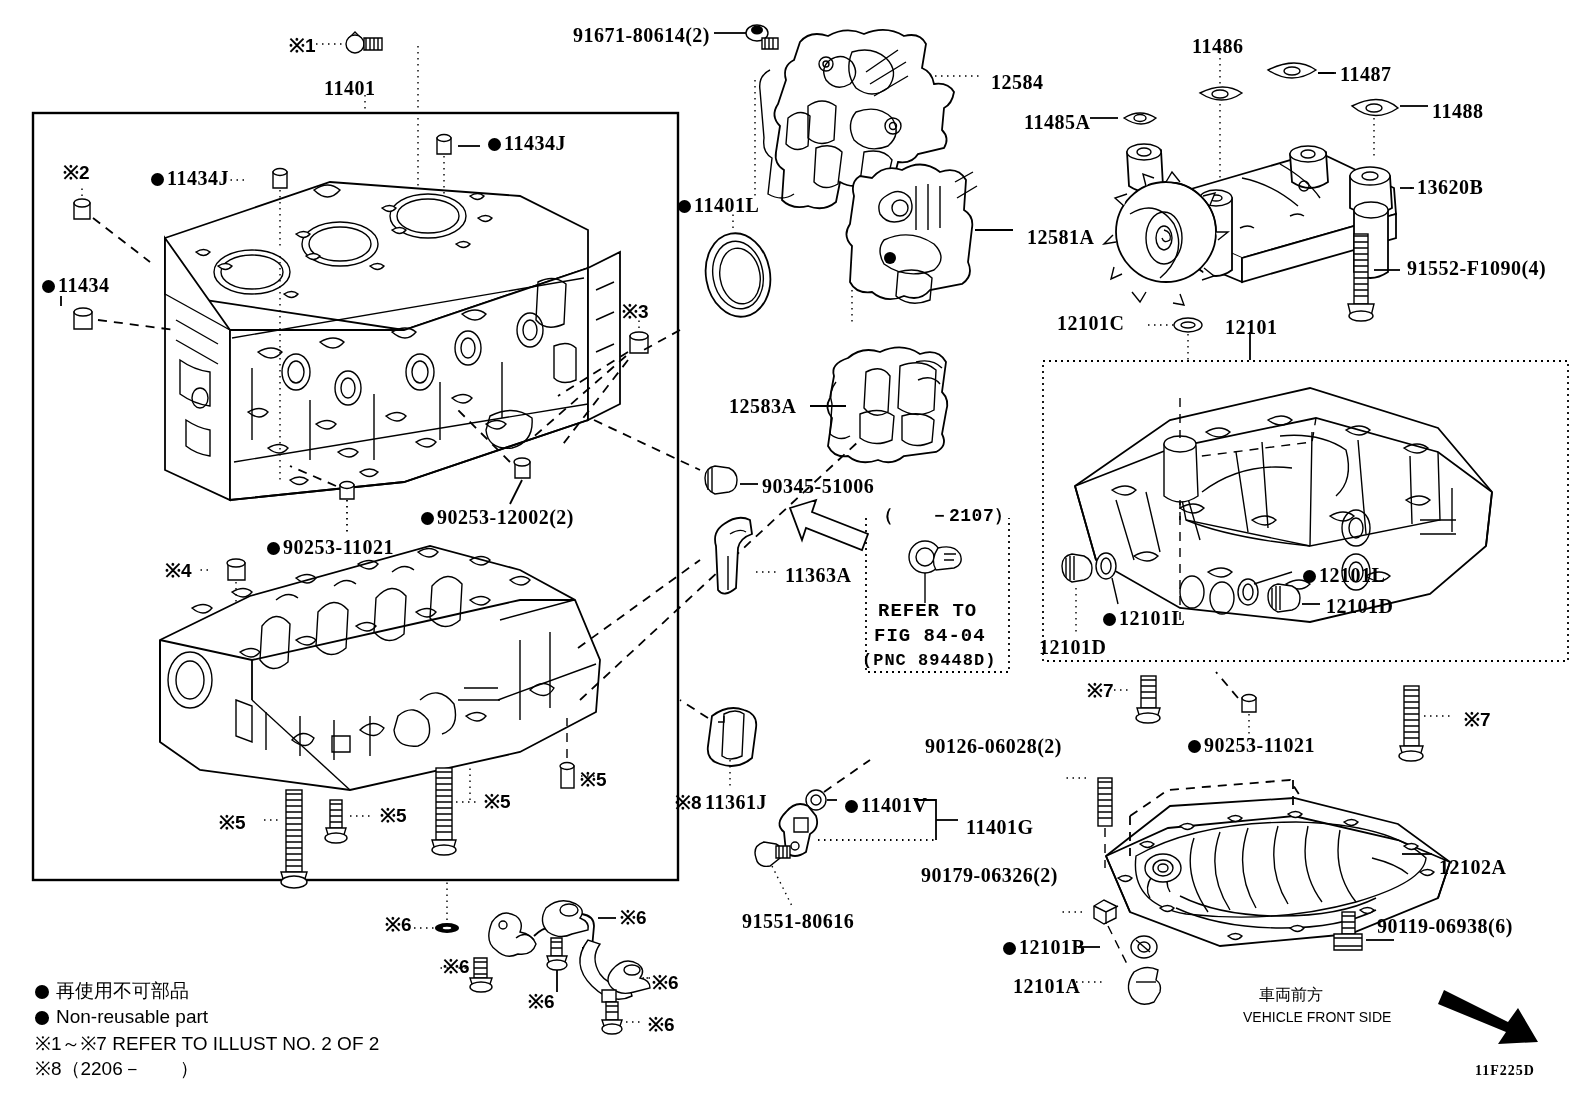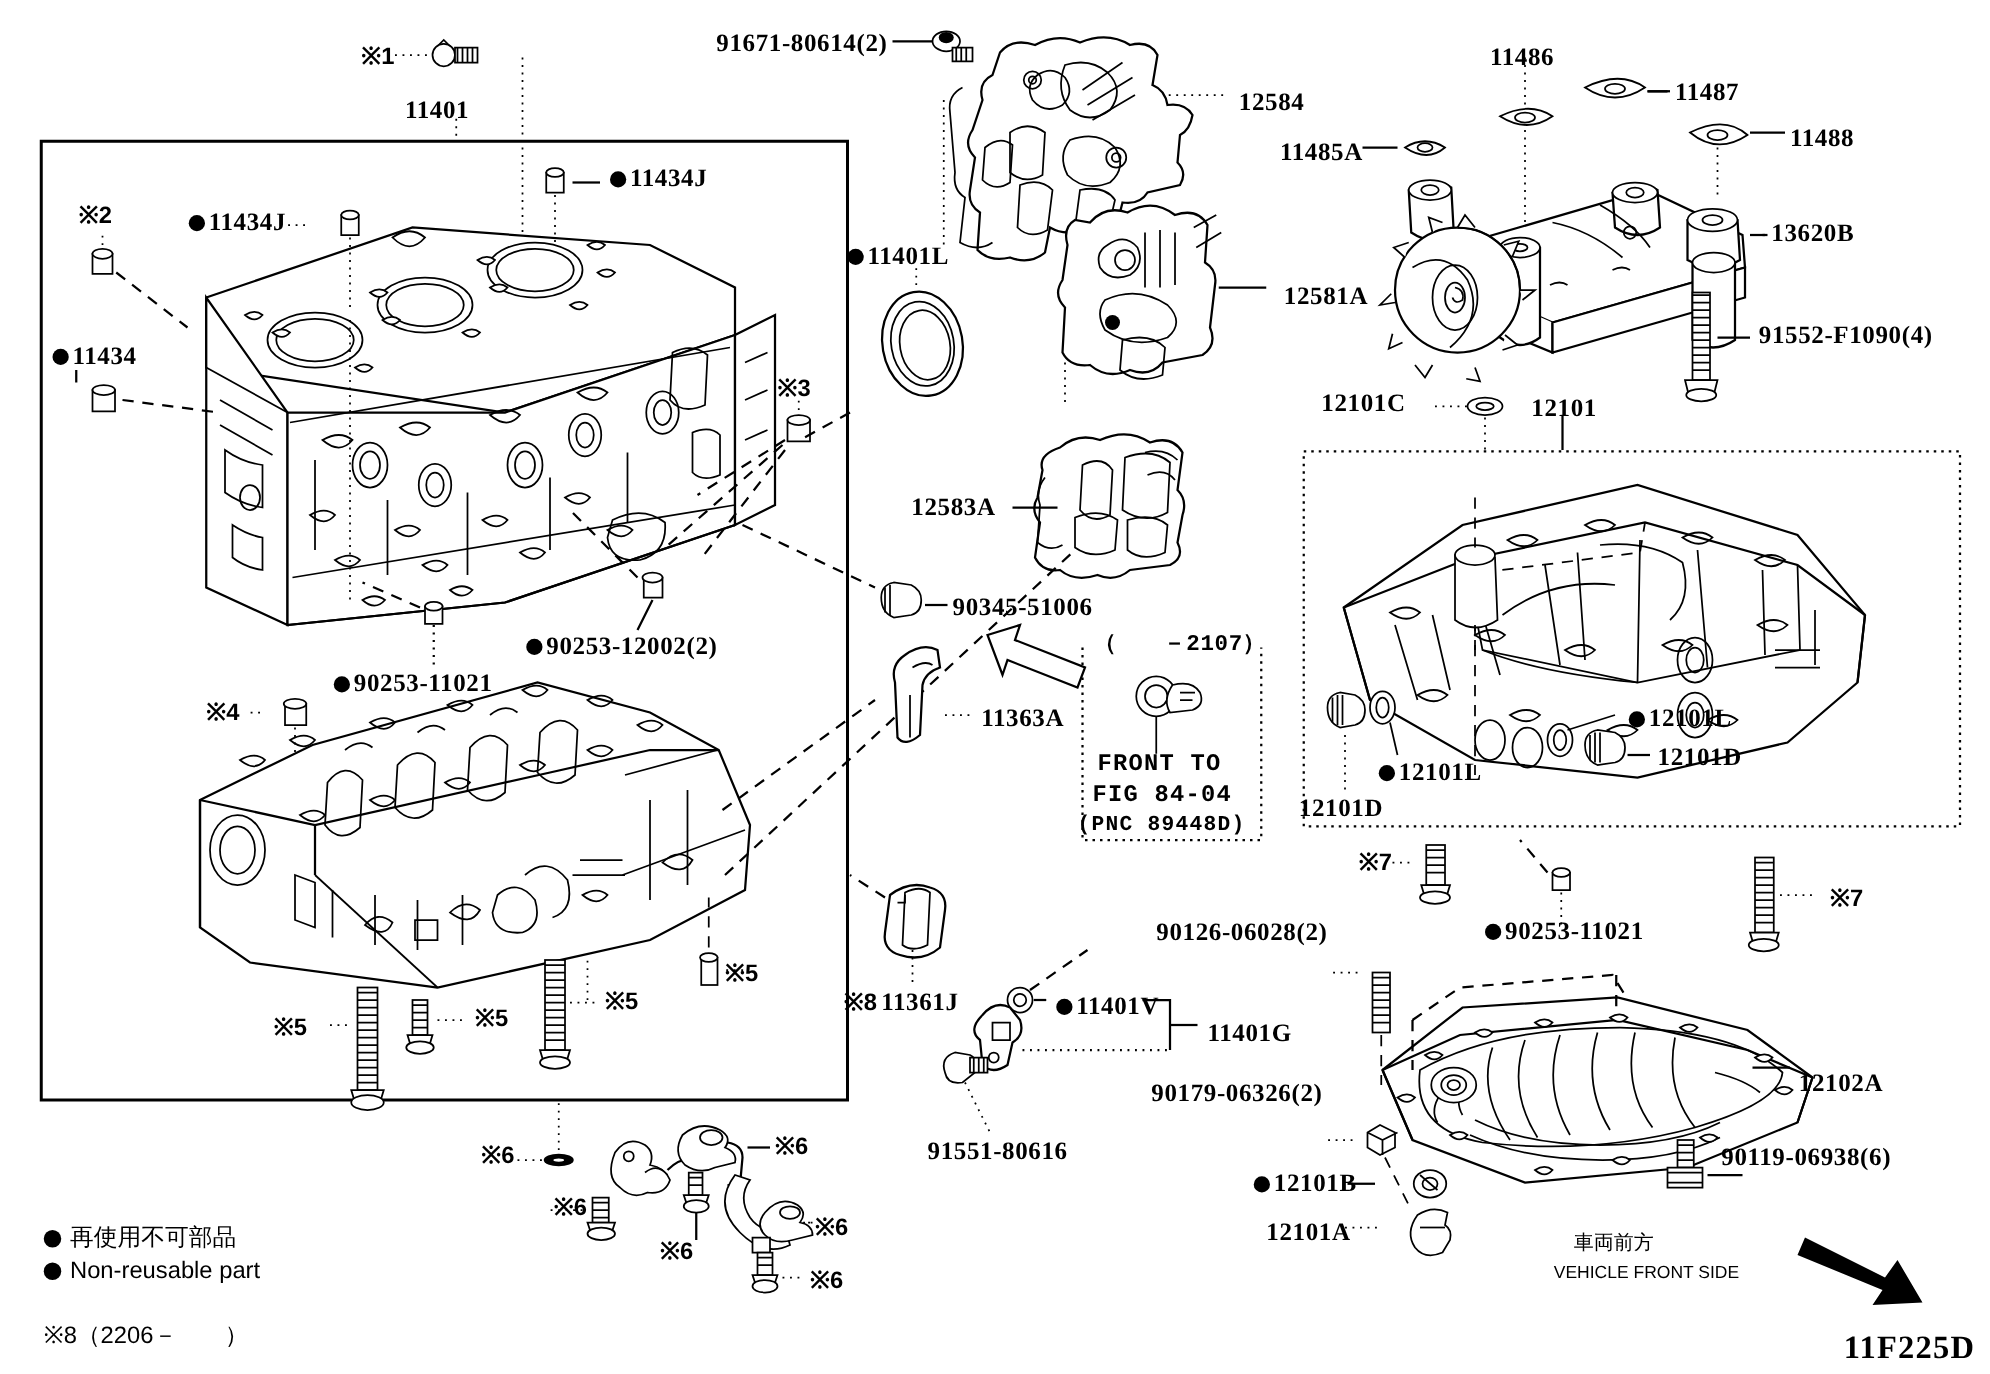--- a/index.html
+++ b/index.html
@@ -34,21 +34,21 @@
     position:absolute;
     font-family:"Liberation Sans", sans-serif;
     font-size:19px;
     white-space:nowrap;
     line-height:1.32;
   }
   .legend .dot{width:14px;height:14px;margin-right:7px;vertical-align:-2px;}
   .fignum{
     position:absolute;
     font-family:"Liberation Serif", serif;
-    font-size:26px;
+    font-size:14px;
     font-weight:700;
     letter-spacing:1px;
   }
   svg.art{position:absolute;left:0;top:0;width:1592px;height:1099px;pointer-events:none;}
   .st{stroke:#000;fill:none;}
   .f-w{fill:#fff;stroke:#000;}
   .f-k{fill:#000;stroke:none;}
   .thin{stroke-width:1.4;}
   .med{stroke-width:1.8;}
   .thick{stroke-width:2.4;}
@@ -766,30 +766,31 @@
       <div class="lbl" style="left: 1013px; top: 976px;"><span>12101A</span></div>
       <div class="lbl ast" style="left: 385px; top: 915px;"><span>※6</span></div>
       <div class="lbl ast" style="left: 620px; top: 908px;"><span>※6</span></div>
       <div class="lbl ast" style="left: 443px; top: 957px;"><span>※6</span></div>
       <div class="lbl ast" style="left: 528px; top: 992px;"><span>※6</span></div>
       <div class="lbl ast" style="left: 652px; top: 973px;"><span>※6</span></div>
       <div class="lbl ast" style="left: 648px; top: 1015px;"><span>※6</span></div>
     </div>
 
   <div class="lbl mono" style="left:875px;top:507px;">（　　－2107）</div>
-  <div class="lbl ref" style="left:878px;top:602px;">FRONT TO</div>
+  <div class="lbl ref" style="left:878px;top:602px;">REFER TO</div>
   <div class="lbl ref" style="left:874px;top:627px;">FIG 84-04</div>
   <div class="lbl ref" style="left:862px;top:652px;font-size:17px;">(PNC 89448D)</div>
 
   <div class="legend" style="left:35px;top:978px;">
     <span class="dot"></span><span>再使用不可部品</span>
   </div>
   <div class="legend" style="left:35px;top:1004px;">
     <span class="dot"></span><span>Non-reusable part</span>
   </div>
+  <div class="legend" style="left:35px;top:1031px;">※1～※7  REFER TO ILLUST NO. 2 OF 2</div>
   <div class="legend" style="left:35px;top:1056px;">※8（2206－　　）</div>
 
   <div class="legend" style="left:1243px;top:984px;font-size:16px;margin-left:16px;">車両前方</div>
   <div class="legend" style="left:1243px;top:1008px;font-size:14px;">VEHICLE FRONT SIDE</div>
 
   <div class="fignum" style="left:1475px;top:1063px;">11F225D</div>
 
 </div>
 
 </body></html>

